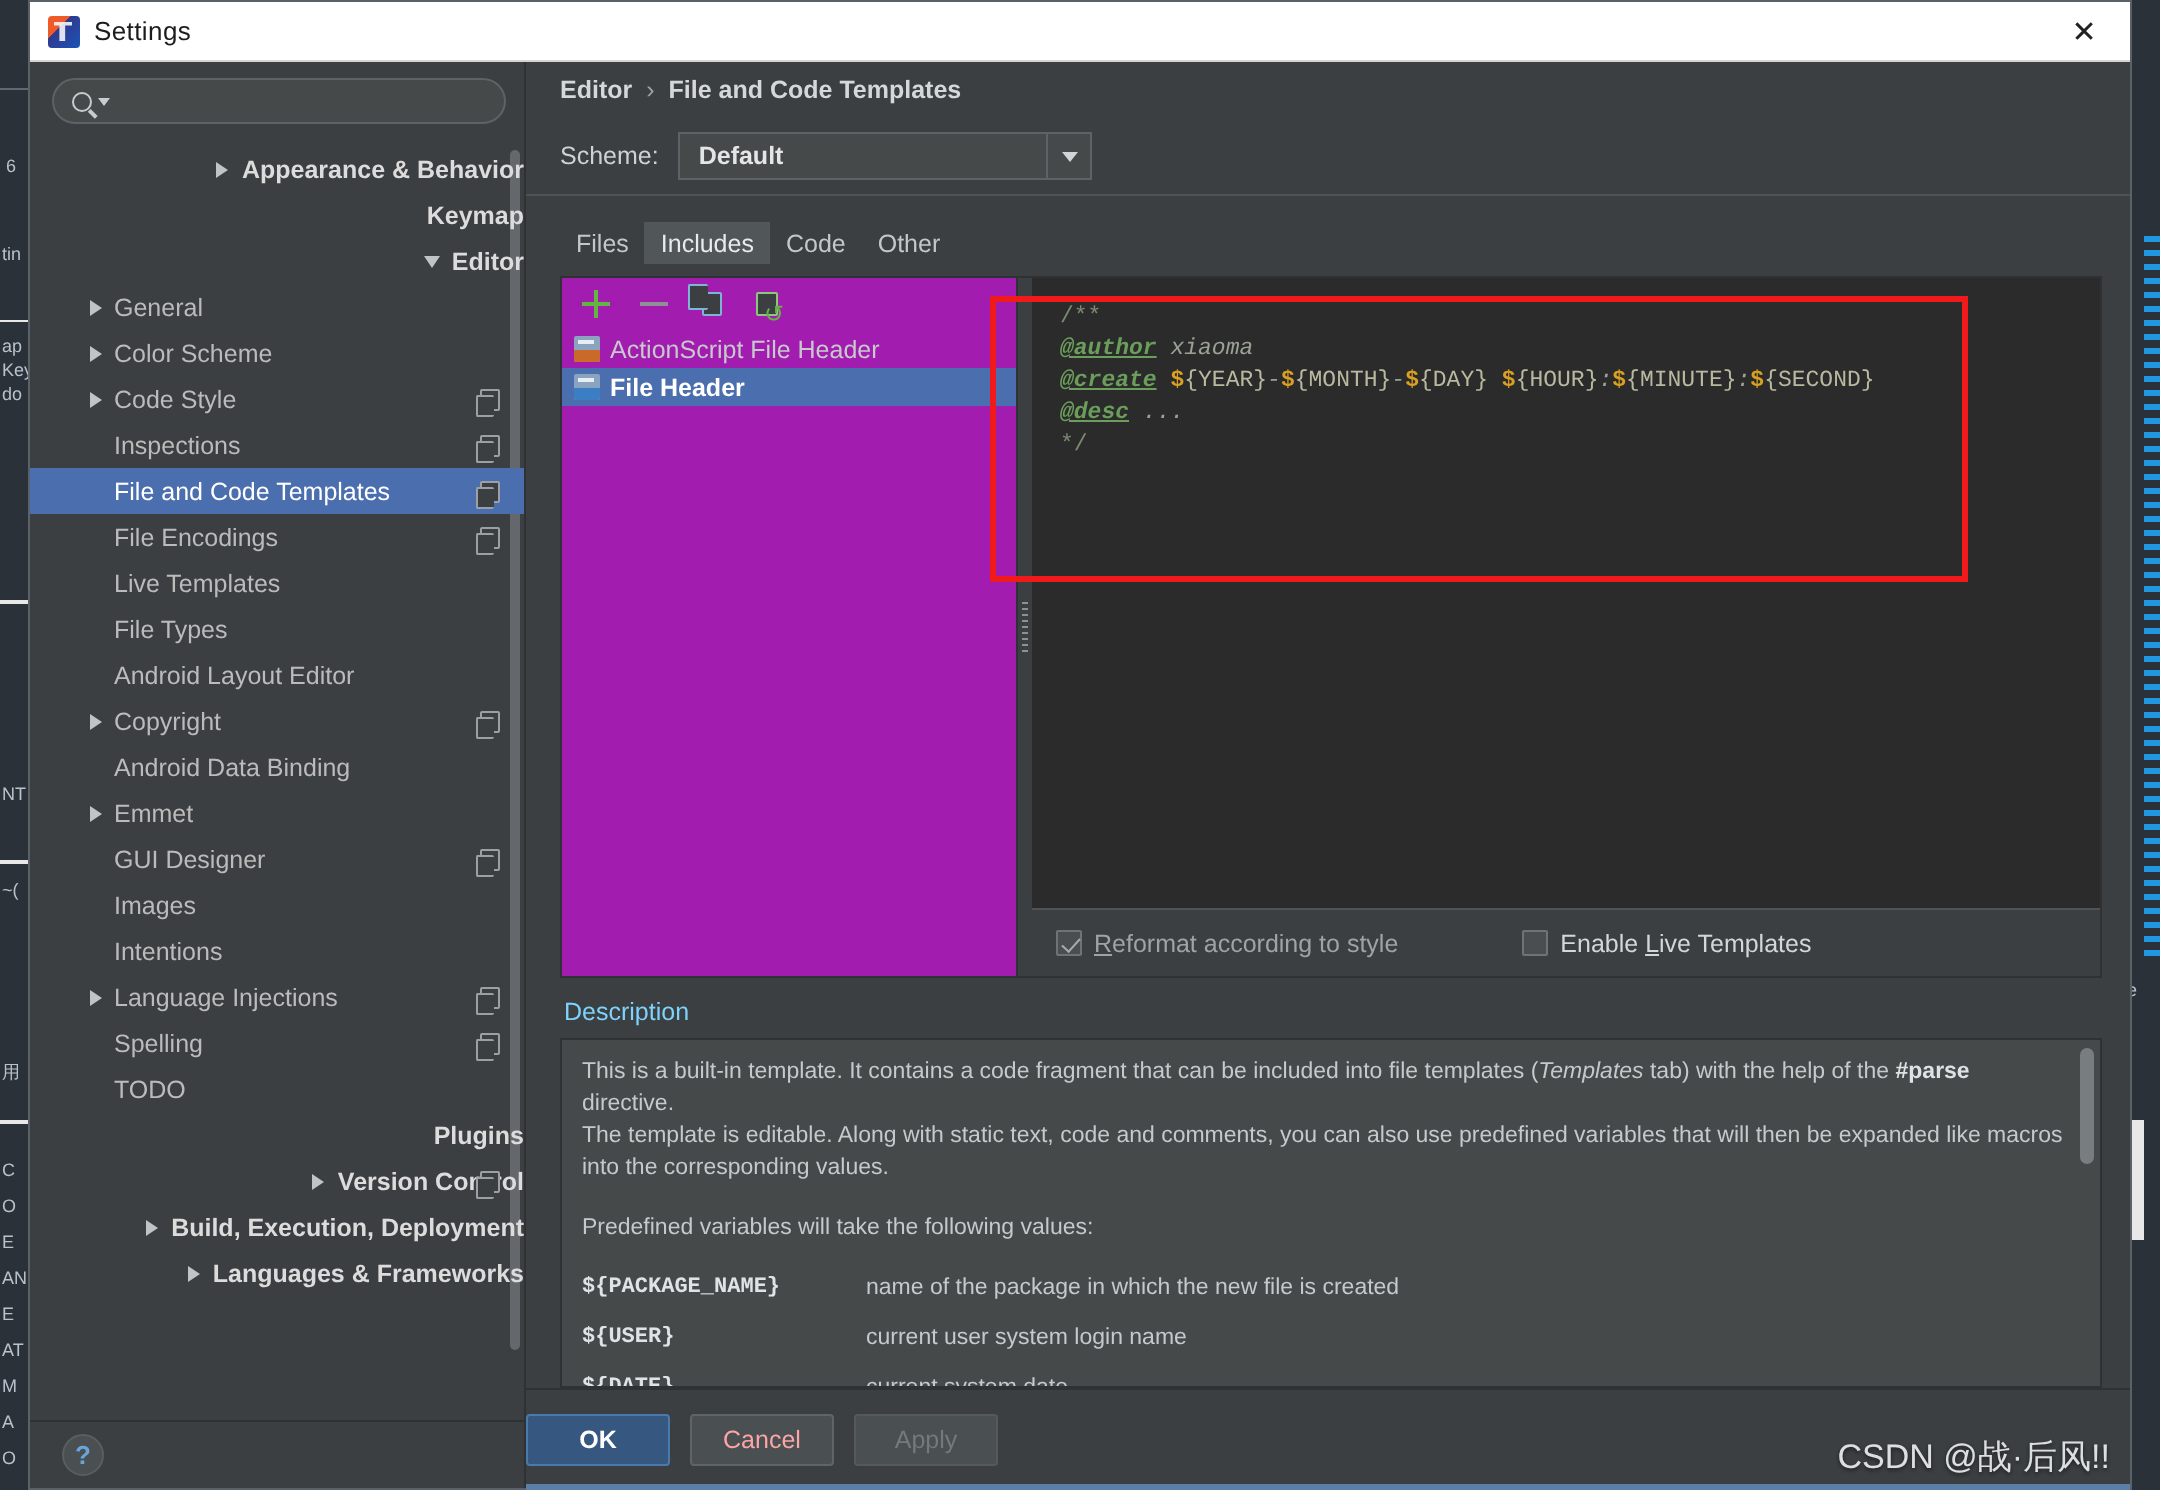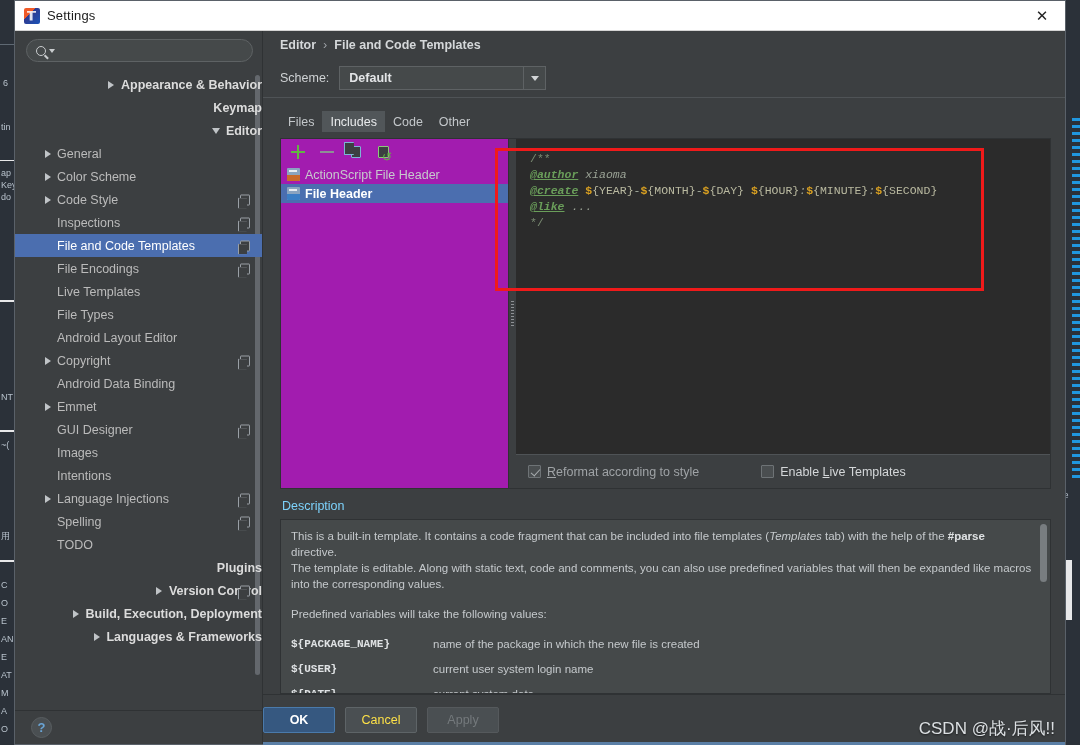--- a/index.html
+++ b/index.html
@@ -413,21 +413,21 @@
     border-top: 1px solid #2f3234;
     display: flex; align-items: center; justify-content: flex-start;
     padding-right: 16px; gap: 10px;
     position: relative;
     background: #3c3f41;
   }
   .btn {
     height: 26px; min-width: 72px; padding: 0 14px;
     display: flex; align-items: center; justify-content: center;
     font-size: 12.5px; border-radius: 2px; cursor: pointer;
-    border: 1px solid #5e6467; background: #4a4f52; color: #fde047;
+    border: 1px solid #5e6467; background: #4a4f52; color: #fca5a5;
   }
   .btn.primary {
     background: #365880; border: 1px solid #4a7aab;
     color: #ffffff; font-weight: bold;
   }
   .btn.disabled { color: #74797c; border-color: #55595c; }
   .watermark {
     position: absolute; right: 10px; bottom: 4px;
     font-size: 17px; color: #e9edf0; opacity: .92;
     font-family: "Liberation Sans", sans-serif;
@@ -702,21 +702,21 @@
 
           <div class="splitter">
             <div class="grip"></div>
           </div>
 
           <div class="editorpane">
             <div class="code-area" id="code-area">
                 <div class="cl"><span class="c-cmt">/**</span></div>
                 <div class="cl"><span class="c-tag">@author</span><span class="c-plain"> xiaoma</span></div>
                 <div class="cl"><span class="c-tag">@create</span><span class="c-plain"> </span><span class="c-var">$</span><span class="c-punc">{YEAR}</span><span class="c-plain">-</span><span class="c-var">$</span><span class="c-punc">{MONTH}</span><span class="c-plain">-</span><span class="c-var">$</span><span class="c-punc">{DAY}</span><span class="c-plain"> </span><span class="c-var">$</span><span class="c-punc">{HOUR}</span><span class="c-plain">:</span><span class="c-var">$</span><span class="c-punc">{MINUTE}</span><span class="c-plain">:</span><span class="c-var">$</span><span class="c-punc">{SECOND}</span></div>
-                <div class="cl"><span class="c-tag">@like</span><span class="c-plain"> ...</span></div>
+                <div class="cl"><span class="c-tag">@desc</span><span class="c-plain"> ...</span></div>
                 <div class="cl"><span class="c-cmt">*/</span></div>
               </div>
             <div class="opts-row">
               <div class="chk-wrap">
                 <span class="chkbox checked"></span>
                 <span class="chk-lbl"><span class="mn">R</span><span id="reformat-rest">eformat according to style</span></span>
               </div>
               <div class="chk-wrap">
                 <span class="chkbox"></span>
                 <span class="chk-lbl on"><span id="lt-pre">Enable </span><span class="mn">L</span><span id="lt-rest">ive Templates</span></span>

